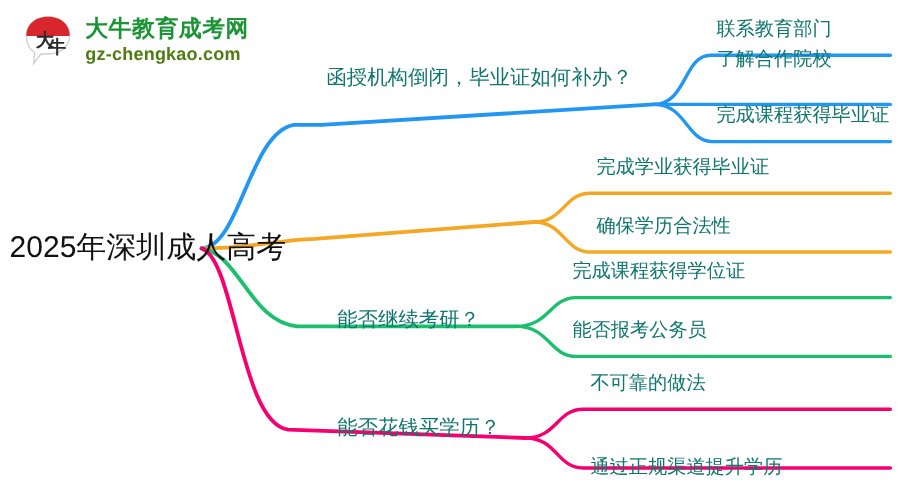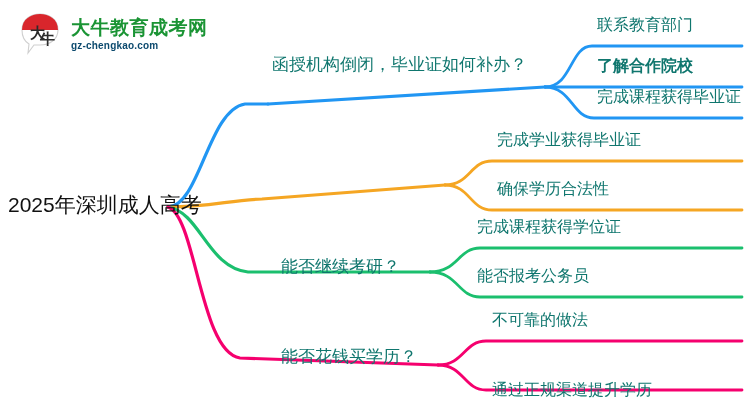--- a/index.html
+++ b/index.html
@@ -45,23 +45,23 @@
     line-height: 1;
   }
   .logo-title {
     font-size: 19px;
     font-weight: bold;
     color: #1a9434;
     letter-spacing: 0.5px;
     white-space: nowrap;
   }
   .logo-sub {
-    font-size: 10px;
+    font-size: 15px;
     font-weight: bold;
-    color: #0c4a6e;
+    color: #4d7c0f;
     letter-spacing: 0.2px;
     margin-top: 4px;
     white-space: nowrap;
   }
 
   
   #branch-layer {
     position: absolute;
     left: 0;
     top: 0;
@@ -71,21 +71,21 @@
   #branch-layer path { fill: none; stroke-linecap: round; }
 
   
   .node {
     position: absolute;
     white-space: nowrap;
     color: #0f766e;
     line-height: 1;
   }
   .node-root {
-    font-size: 21px;
+    font-size: 25px;
     color: #111111;
     left: 8px;
     top: 194px;
   }
   .node-topic {
     font-size: 17px;
   }
   .node-leaf {
     font-size: 16px;
   }
@@ -129,21 +129,21 @@
 
     <path d="M168 207 C196 216 200 352 240 358 L438 365" stroke="#f5006e" stroke-width="3.2"></path>
     <path d="M438 365 C464 365 464 341 486 341 L742 341" stroke="#f5006e" stroke-width="2.8"></path>
     <path d="M438 365 C464 365 464 390 486 390 L742 390" stroke="#f5006e" stroke-width="2.8"></path>
   </svg>
 
   <div class="node node-root">2025年深圳成人高考</div>
 
   <div class="node node-topic" style="left:272px; top:56px;">函授机构倒闭，毕业证如何补办？</div>
   <div class="node node-leaf" style="left:597px; top:17px;">联系教育部门</div>
-  <div class="node node-leaf" style="left:597px; top:58px;font-weight:bold;">了解合作院校</div>
+  <div class="node node-leaf" style="left:597px; top:42px;">了解合作院校</div>
   <div class="node node-leaf" style="left:597px; top:89px;">完成课程获得毕业证</div>
 
   <div class="node node-leaf" style="left:497px; top:132px;">完成学业获得毕业证</div>
   <div class="node node-leaf" style="left:497px; top:181px;">确保学历合法性</div>
 
   <div class="node node-leaf" style="left:477px; top:219px;">完成课程获得学位证</div>
   <div class="node node-topic" style="left:281px; top:258px;">能否继续考研？</div>
   <div class="node node-leaf" style="left:477px; top:268px;">能否报考公务员</div>
 
   <div class="node node-topic" style="left:281px; top:348px;">能否花钱买学历？</div>

